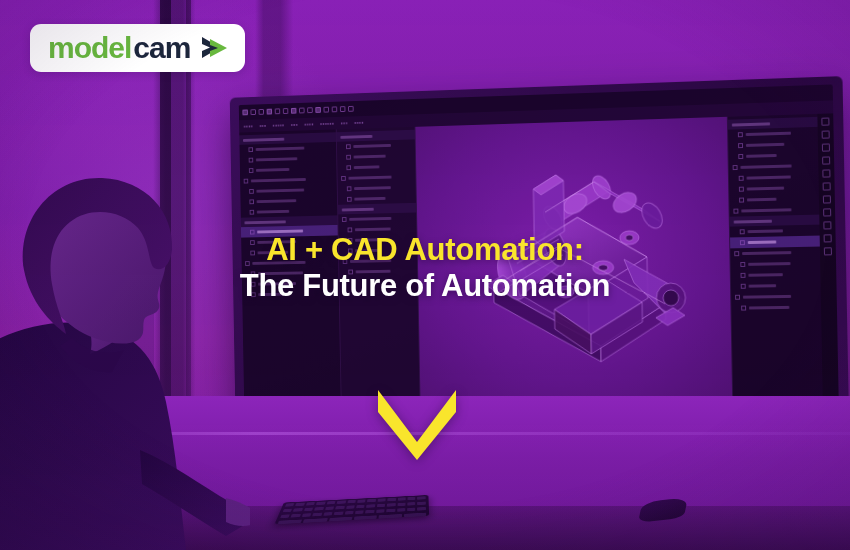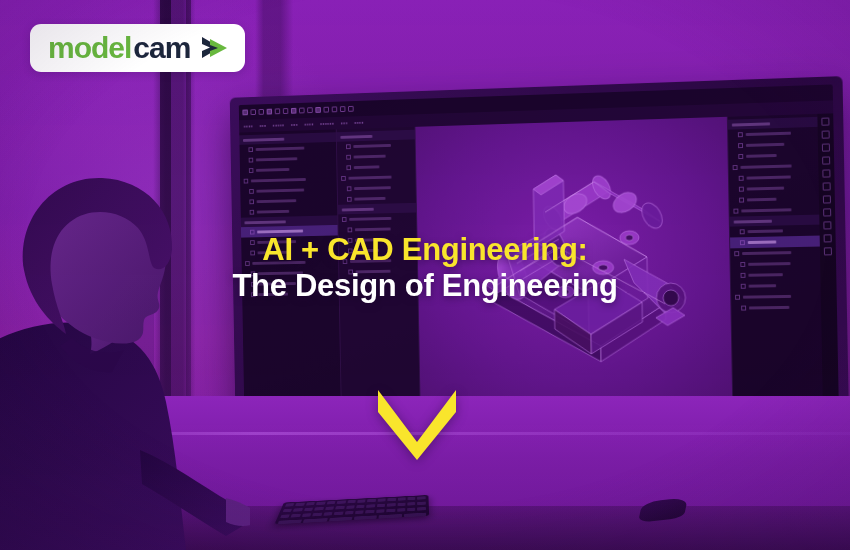--- a/index.html
+++ b/index.html
@@ -733,22 +733,22 @@
     <span class="logo-cam">cam</span>
     <span class="logo-arrow">
       <svg width="30" height="26" viewBox="0 0 30 26" xmlns="http://www.w3.org/2000/svg">
         <path d="M3 2 L21 12.5 L3 23 L3 16 L11 12.5 L3 9 Z" fill="#1c2a3a"></path>
         <path d="M11 4 L28 13 L11 22 L11 16 L19 13 L11 10 Z" fill="#69be3d"></path>
       </svg>
     </span>
   </div>
 
   <div class="headline">
-    <div class="hl-line1">AI + CAD Engineering:</div>
-    <div class="hl-line2">The Design of Engineering</div>
+    <div class="hl-line1">AI + CAD Automation:</div>
+    <div class="hl-line2">The Future of Automation</div>
   </div>
 
   <div class="chevron">
     <svg viewBox="0 0 86 74" xmlns="http://www.w3.org/2000/svg">
       <path d="M4 4 L43 56 L82 4 L82 26 L43 74 L4 26 Z" fill="#f9e52c"></path>
     </svg>
   </div>
 
 </div>
 

